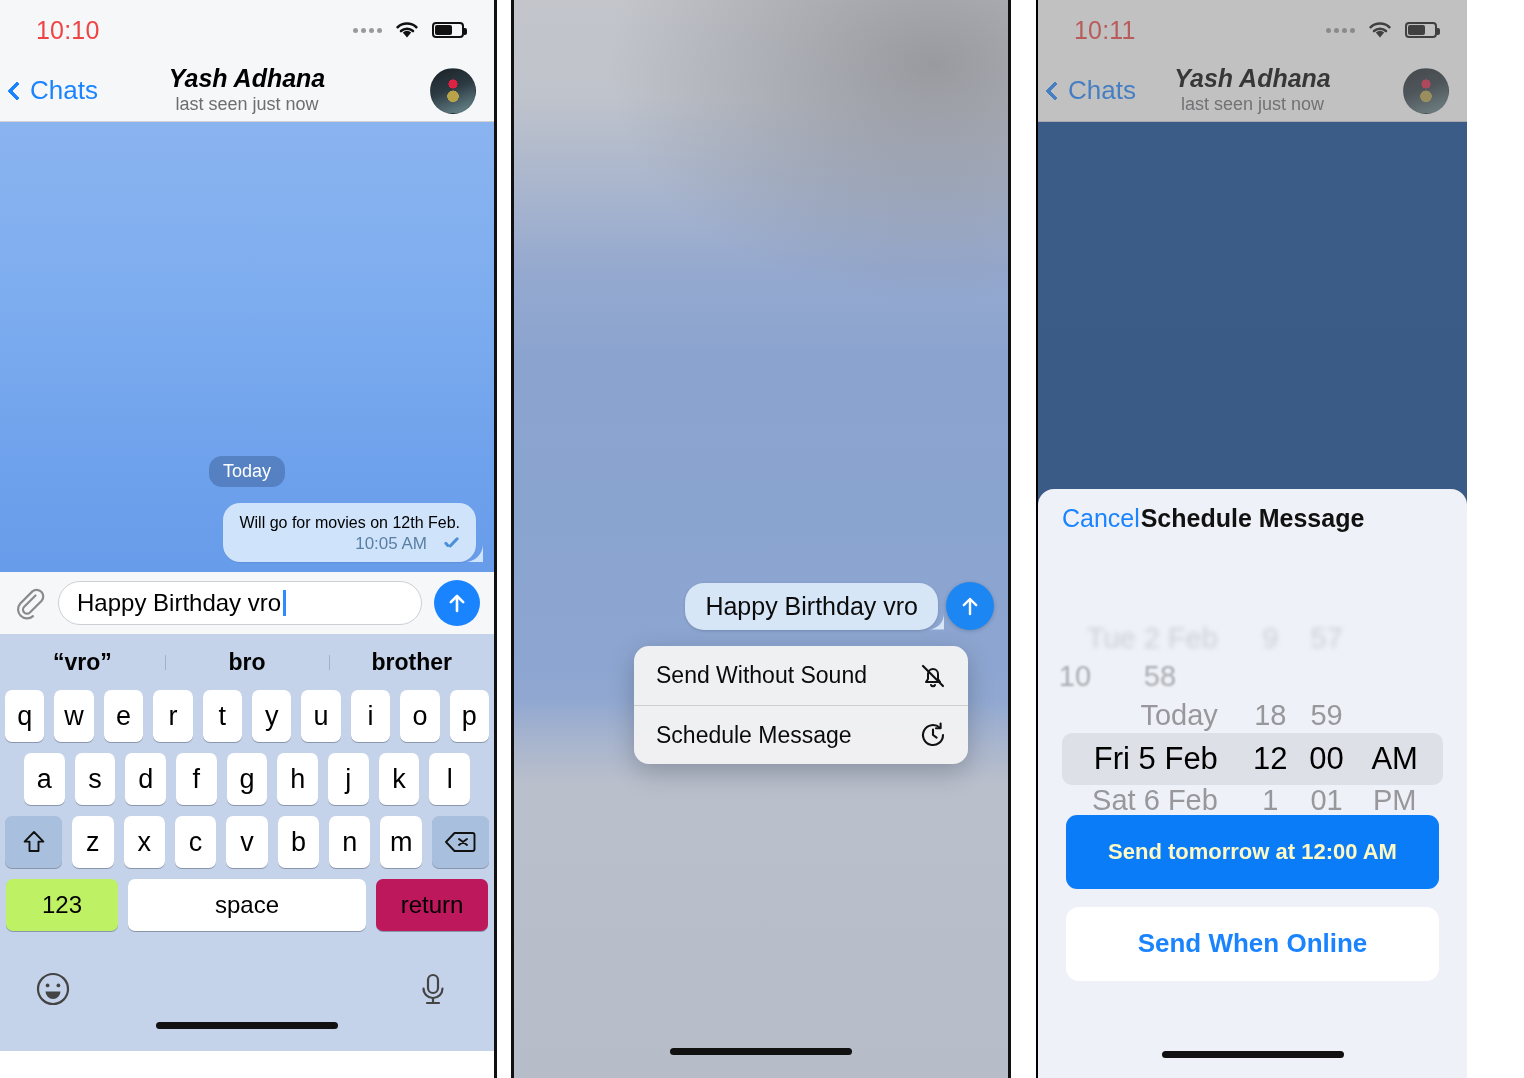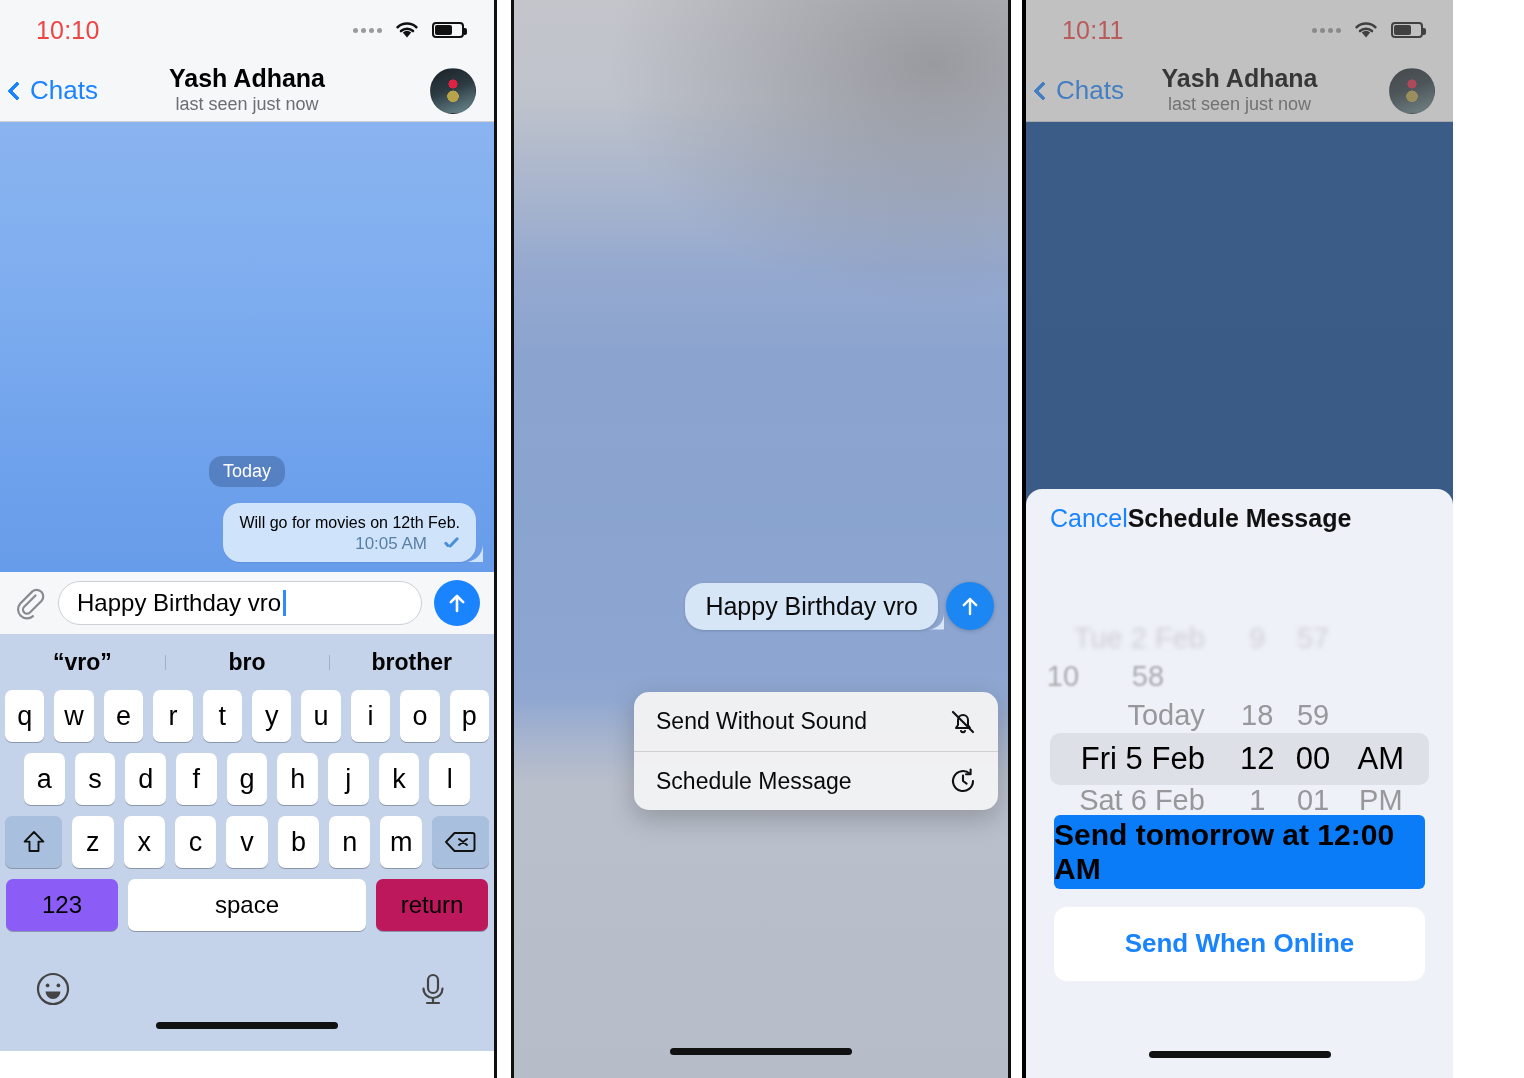--- a/index.html
+++ b/index.html
@@ -8,21 +8,21 @@
     background: #ffffff;
     font-family: "Liberation Sans", sans-serif;
     overflow: hidden;
   }
   .stage { position: relative; width: 1524px; height: 1078px; display: flex; background:#fff; }
 
   
   .panel { position: relative; height: 1078px; overflow: hidden; flex: 0 0 auto; }
   .p1 { width: 497px; border-right: 3px solid #111; }
   .p2 { width: 500px; margin-left: 14px; border-left: 3px solid #111; border-right: 3px solid #111; }
-  .p3 { width: 431px; margin-left: 11px; border-left: 4px solid #000000; }
+  .p3 { width: 431px; margin-left: 25px; border-left: 2px solid #000000; }
 
   
   .statusbar {
     position: relative; height: 60px; display: flex; align-items: center;
     justify-content: space-between; padding: 0 30px 0 36px;
   }
   .status-time { font-size: 25px; font-weight: normal; letter-spacing: .2px; color:#ef4444; }
   .status-right { display: flex; align-items: center; gap: 11px; }
   .dots { display:flex; gap:3px; align-items:center; }
   .dots i { width:5px;height:5px;border-radius:50%;background:#9a9a9a;display:block; }
@@ -38,21 +38,21 @@
   
   .navbar {
     position: relative; height: 62px; display:flex; align-items:center;
     padding: 0 18px 0 10px; border-bottom: 1px solid #d3d3d6;
   }
   .nav-back { display:flex; align-items:center; gap:4px; cursor:pointer; }
   .chev { width:14px;height:14px;border-left:4px solid #1a84ff;border-bottom:4px solid #1a84ff;
           transform: rotate(45deg); border-radius:2px; margin-right:2px;}
   .nav-back-label { color:#1a84ff; font-size:26px; }
   .nav-center { position:absolute; left:0; right:0; text-align:center; pointer-events:none; }
-  .nav-title { font-size: 25px; font-weight: bold; color:#000; line-height:1.1; }
+  .nav-title { font-size: 25px; font-weight: bold; color:#000; line-height:1.1;font-style:italic; }
   .nav-sub { font-size: 18px; color:#6d6d72; line-height:1.35; }
   .avatar {
     margin-left:auto; width:46px;height:46px;border-radius:50%;
     background:
       radial-gradient(circle at 50% 62%, #b8a24a 0 16%, transparent 17%),
       radial-gradient(circle at 50% 34%, #d24 0 12%, transparent 13%),
       linear-gradient(160deg,#1c2228 0%, #2c3a42 45%, #6e8d93 100%);
     border: 1px solid rgba(0,0,0,.08);
     flex: 0 0 auto;
   }
@@ -112,21 +112,21 @@
   }
   .krow { display:flex; justify-content:center; gap:10px; margin-bottom:11px; padding: 0 5px; }
   .key {
     width: 42px; height: 52px; background:#fff; border-radius:7px;
     display:flex;align-items:center;justify-content:center;
     font-size:27px; color:#000; box-shadow: 0 1px 0 rgba(90,100,120,.55);
   }
   .krow.r2 { padding-left: 24px; padding-right: 24px; }
   .krow.r3 { padding: 0 5px; }
   .key.wide { width: 58px; background:#a8bfdd; }
-  .key.num { width: 112px; background:#8b5cf6; font-size:24px; }
+  .key.num { width: 112px; background:#bef264; font-size:24px; }
   .key.space { width: 238px; font-size:24px; }
   .key.ret { width: 112px; background:#be185d; font-size:24px; }
   .shift-ic { width:26px;height:26px; }
   .del-ic { width:32px;height:24px; }
 
   
   .tray {
     background:#c4d3ea; height: 103px; position:relative;
     display:flex; align-items:flex-start; justify-content:space-between; padding: 22px 42px 0 34px;
   }
@@ -168,24 +168,23 @@
     font-size:25px; color:#0b0b0b; box-shadow:0 1px 3px rgba(0,0,0,.16);
   }
   .p2-bubble::after{
     content:""; position:absolute; right:-6px; bottom:0; width:16px;height:16px;
     background:#d6e6f7;
     clip-path: path("M0,16 C9,16 16,9 16,0 L16,16 Z");
   }
   .p2-send { width:48px;height:48px;border-radius:50%;background:#1c86f2;
     display:flex;align-items:center;justify-content:center; box-shadow:0 1px 4px rgba(0,0,0,.2);}
   .ctxmenu {
-    position:absolute; left:120px; top:646px; width: 364px;
+    position:absolute; left:120px; top:646px; width: 334px;
     background: rgba(243,243,244,.96); border-radius: 15px; overflow:hidden;
     box-shadow: 0 8px 26px rgba(0,0,0,.22);
-    margin-top: 46px;
   }
   .ctxitem {
     height: 59px; display:flex; align-items:center; justify-content:space-between;
     padding: 0 20px 0 22px; font-size:23px; color:#0a0a0a;
   }
   .ctxitem + .ctxitem { border-top: 1px solid rgba(60,60,67,.18); }
   .ctx-ic { width:30px; height:30px; }
 
   
   .p3 .statusbar, .p3 .navbar { position: relative; z-index: 3; }
@@ -222,23 +221,23 @@
   .prow .c-hour { width: 74px; text-align:center; }
   .prow .c-min  { width: 96px; text-align:center; }
   .prow .c-ampm { width: 110px; text-align:center; }
   .prow.sel { color:#000; font-size: 31px; }
   .blur2 { filter: blur(.9px); opacity:.7; }
   .blur3 { filter: blur(.4px); opacity:.9; }
   .blur5 { filter: blur(2.6px); opacity:.35; }
 
   .sheet-actions { margin-top: auto; padding: 0 28px 0 28px; }
   .btn-primary {
-    height: 74px; border-radius: 6px; background:#0a7cf8; color:#000000;
+    height: 74px; border-radius: 11px; background:#0a7cf8; color:#fef9c3;
     display:flex; align-items:center; justify-content:center;
-    font-size:30px; font-weight:bold; margin-bottom: 18px;
+    font-size:22px; font-weight:bold; margin-bottom: 18px;
   }
   .btn-secondary {
     height: 74px; border-radius: 13px; background:#fff; color:#1a84ff;
     display:flex; align-items:center; justify-content:center; font-size:26px; font-weight:bold;
   }
   .sheet-bottom { height: 101px; position:relative; }
   .sheet-bottom .homebar { background:#111; bottom: 20px; }
 </style>
 </head>
 <body>

